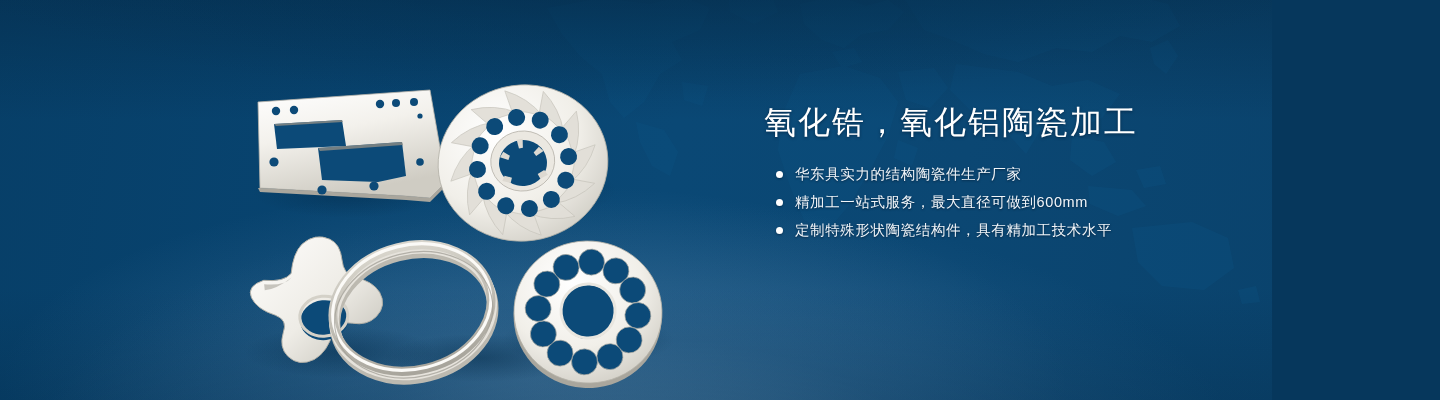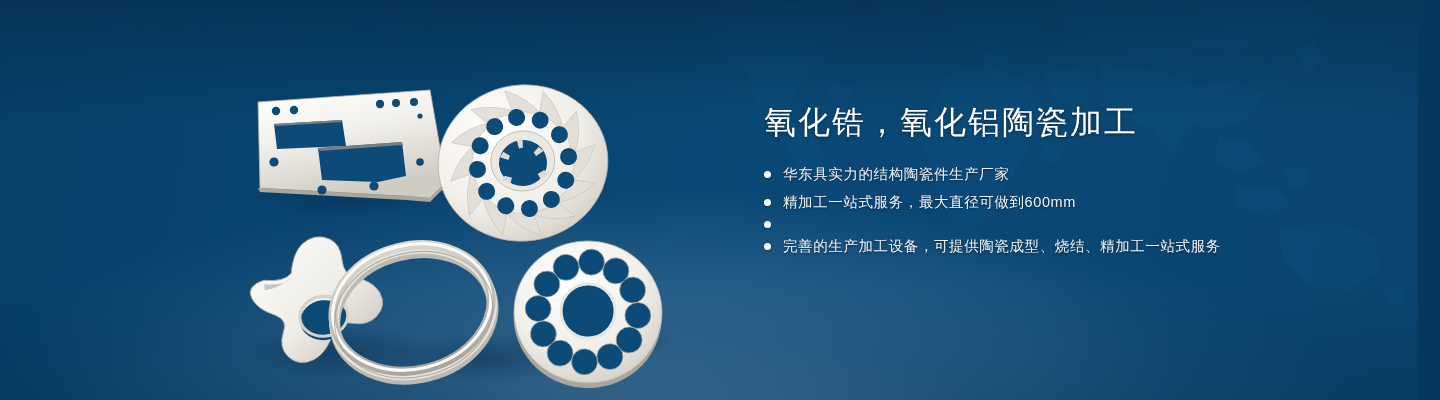--- a/index.html
+++ b/index.html
@@ -1,21 +1,21 @@
 <!DOCTYPE html>
 <html lang="zh"><head>
 <meta charset="utf-8">
 <title>Ceramic Banner</title>
 <style>
   html,body{margin:0;padding:0;background:#06375c;}
   *{box-sizing:border-box;}
 
   .banner{
     position:relative;
-    width:1418px;height:400px;
+    width:1272px;height:400px;
     overflow:hidden;
     font-family:"Liberation Sans","DejaVu Sans",sans-serif;
     background:#0f766e;
   }
 
   
   .bg-base{
     position:absolute;inset:0;
     background:
       linear-gradient(100deg,#073f68 0%,#084470 28%,#0a4875 52%,#0b4773 74%,#0a436d 100%);
@@ -48,21 +48,21 @@
   .headline{
     color:#ffffff;
     font-size:32px;
     line-height:1.15;
     letter-spacing:2px;
     font-weight:400;
     margin:0 0 24px 0;
     text-shadow:0 1px 3px rgba(0,20,40,.55);
     white-space:nowrap;
   }
-  .bullets{list-style:none;margin:0;padding:0;}
+  .bullets{list-style:none;margin:12px;padding:0;}
   .bullet{
     display:flex;align-items:center;
     margin:0 0 9px 0;
     color:#f2f6fa;
     font-size:14.5px;
     letter-spacing:.6px;
     white-space:nowrap;
     text-shadow:0 1px 2px rgba(0,18,36,.6);
   }
   .bullet:last-child{margin-bottom:0;}
@@ -282,21 +282,18 @@
       <li class="bullet">
         <span class="dot"></span>
         <span>华东具实力的结构陶瓷件生产厂家</span>
       </li>
       <li class="bullet">
         <span class="dot"></span>
         <span>精加工一站式服务，最大直径可做到600mm</span>
       </li>
       <li class="bullet">
         <span class="dot"></span>
-      </li>
-      <li class="bullet">
-        <span class="dot"></span>
-        <span>完善的生产加工设备，可提供陶瓷成型、烧结、精加工一站式服务</span>
+        <span>定制特殊形状陶瓷结构件，具有精加工技术水平</span>
       </li>
     </ul>
   </div>
 
 </div>
 
 </body></html>

